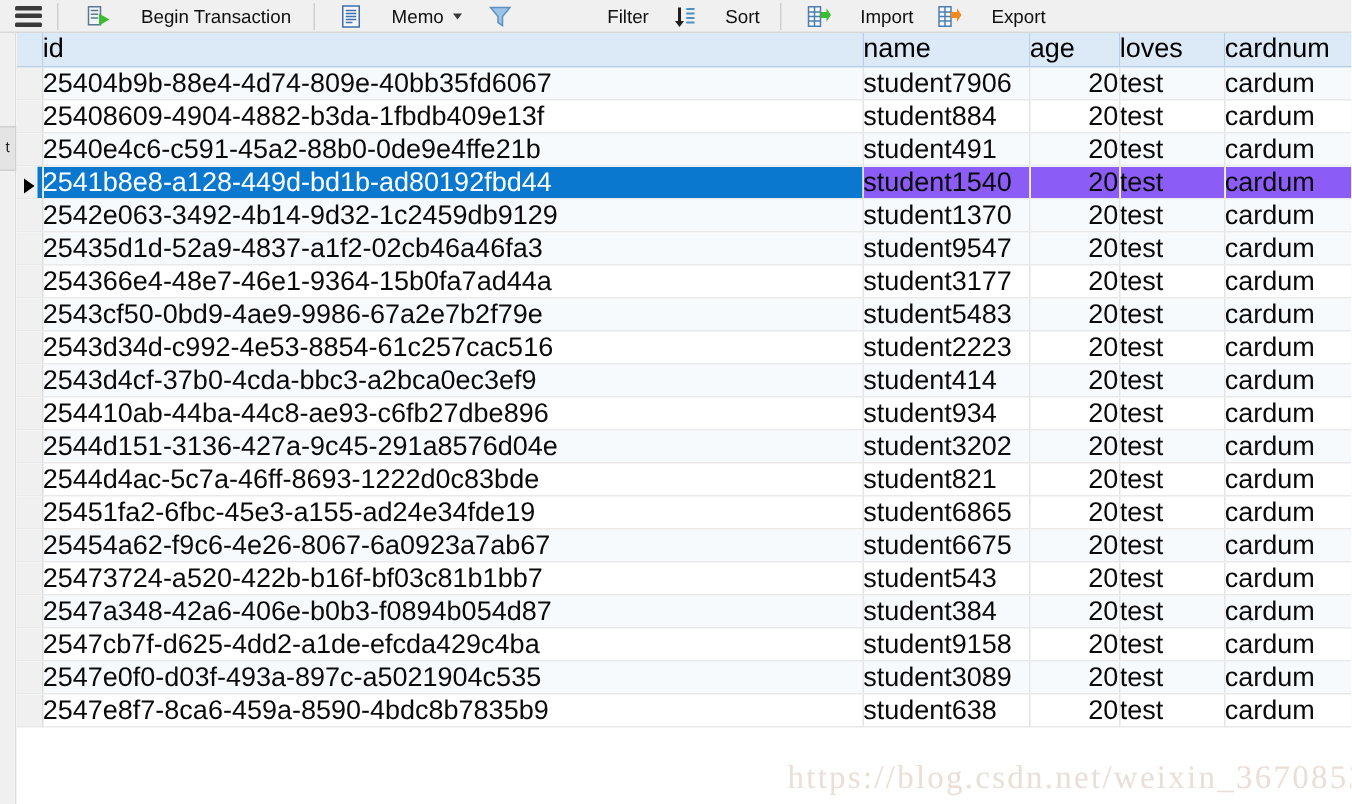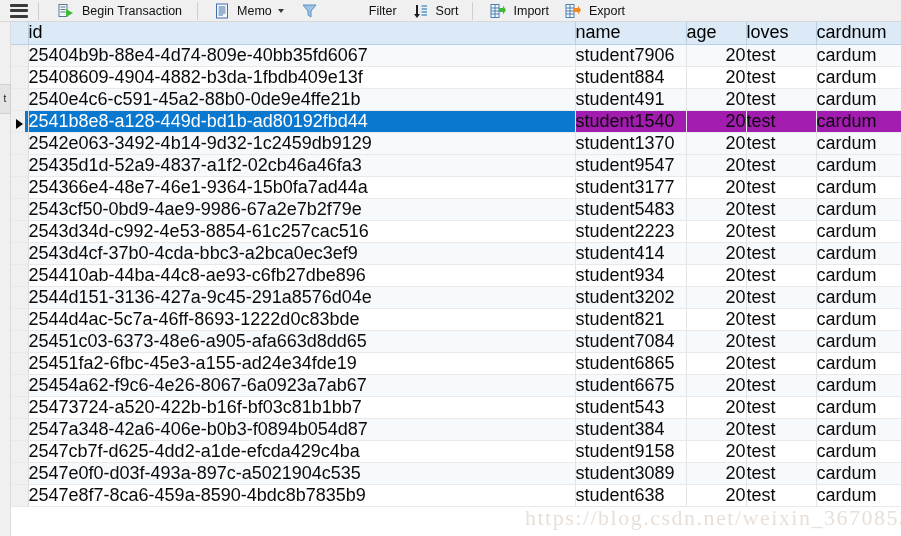--- a/index.html
+++ b/index.html
@@ -32,21 +32,21 @@
   .tb-btn {
     display: flex;
     align-items: center;
     height: 21px;
     padding: 0 5px;
     white-space: nowrap;
     cursor: default;
     font-size: 12.5px;
     color: #101010;
   }
-  .tb-btn .lbl { margin-left: 8px; }
+  .tb-btn .lbl { margin-left: 20px; }
   .tb-sep {
     width: 1px;
     height: 18px;
     background: #cfcfcf;
     margin: 0 4px;
   }
   .ico { display: inline-block; line-height: 0; flex: 0 0 auto; }
 
   .hamburger {
     width: 18px;
@@ -167,21 +167,21 @@
   }
   tr.selected td.c-gutter {
     background: #f0f0f0;
     color: #000;
   }
   
   tr.selected td.keep-light {
     background: #f7fafd;
     color: #0a0a0a;
   }
-  tr.selected td.keep-light.alt-white { background: #a21caf; margin-left: 16px; }
+  tr.selected td.keep-light.alt-white { background: #8b5cf6; margin-left: 16px; }
 
   .row-arrow {
     display: inline-block;
     width: 0; height: 0;
     border-top: 5px solid transparent;
     border-bottom: 5px solid transparent;
     border-left: 7px solid #000000;
     vertical-align: middle;
     margin-top: 5px;
   }
@@ -426,28 +426,20 @@
           <td>cardum</td>
         </tr>
         <tr class="r-odd">
           <td class="c-gutter"></td>
           <td>2544d4ac-5c7a-46ff-8693-1222d0c83bde</td>
           <td>student821</td>
           <td class="num">20</td>
           <td>test</td>
           <td>cardum</td>
         </tr>
-        <tr class="r-even">
-          <td class="c-gutter"></td>
-          <td>25451c03-6373-48e6-a905-afa663d8dd65</td>
-          <td>student7084</td>
-          <td class="num">20</td>
-          <td>test</td>
-          <td>cardum</td>
-        </tr>
         <tr class="r-odd">
           <td class="c-gutter"></td>
           <td>25451fa2-6fbc-45e3-a155-ad24e34fde19</td>
           <td>student6865</td>
           <td class="num">20</td>
           <td>test</td>
           <td>cardum</td>
         </tr>
         <tr class="r-even">
           <td class="c-gutter"></td>

